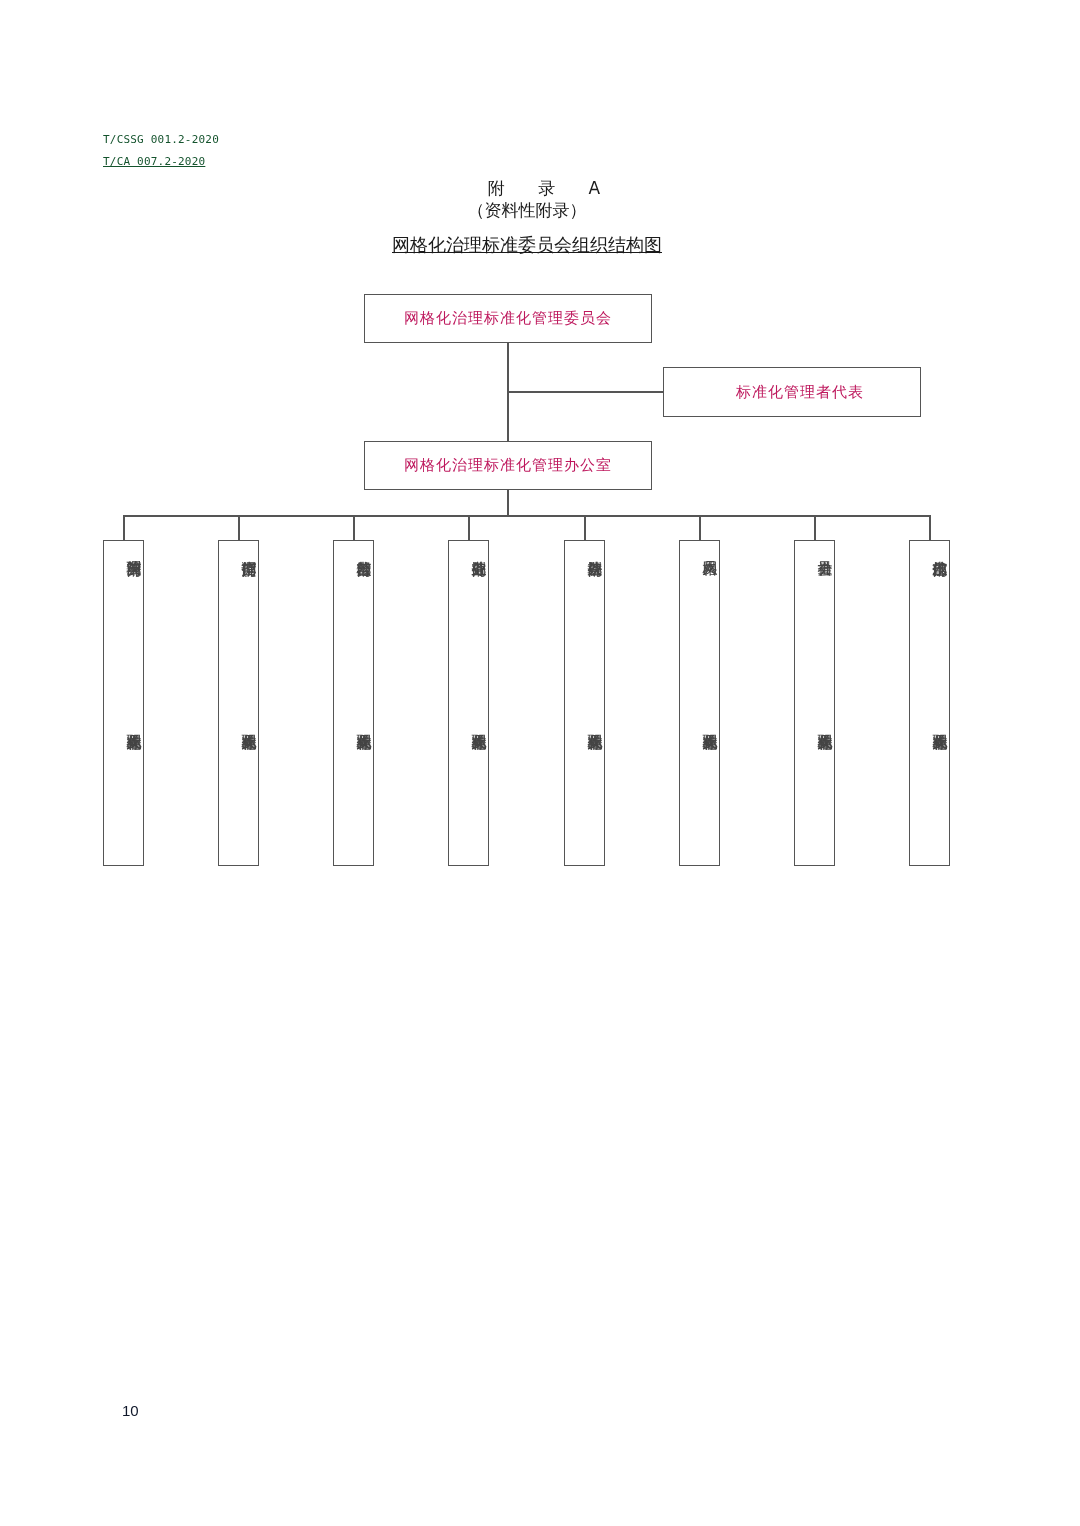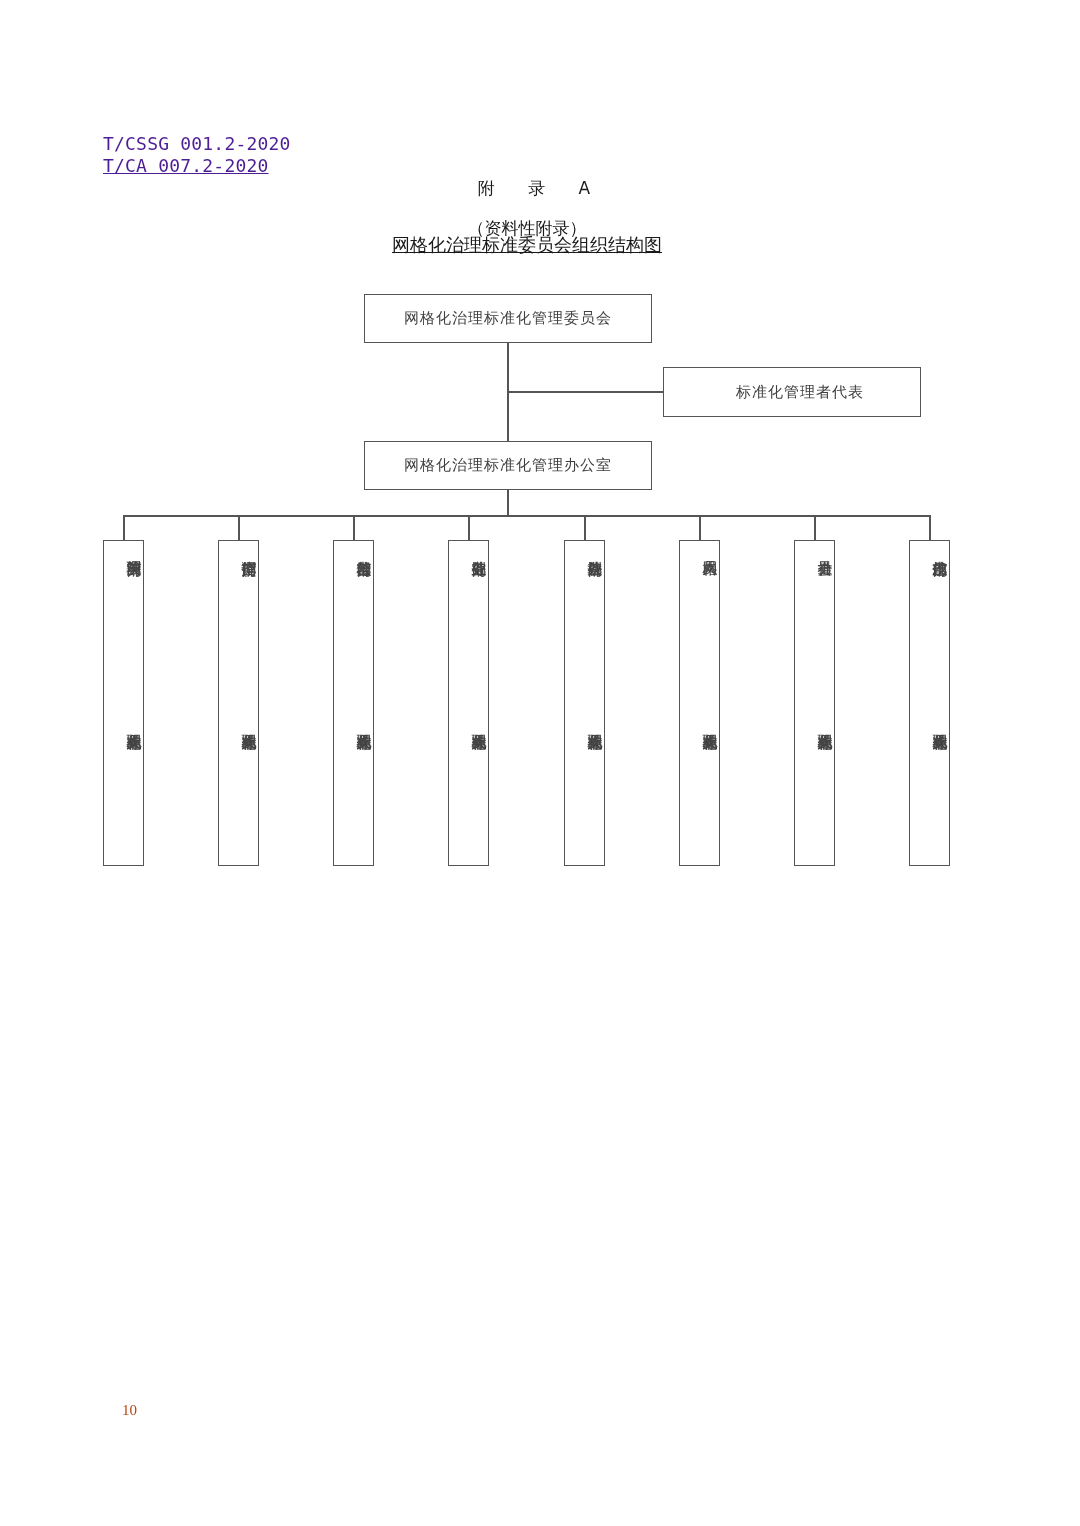--- a/index.html
+++ b/index.html
@@ -1,29 +1,29 @@
 <!DOCTYPE html>
 <html><head>
   <meta charset="utf-8">
   <style>
     html, body { margin: 0; padding: 0; }
     body { width: 1080px; height: 1526px; background: #ffffff; position: relative; overflow: hidden; font-family: "DejaVu Sans", sans-serif; color: #3a3a3a; }
-    .code { position: absolute; left: 103px; font-family: "DejaVu Sans Mono", "Liberation Mono", monospace; font-size: 18px; color: #4c1d95; letter-spacing: 0.2px; }
+    .code { position: absolute; left: 103px; font-family: "DejaVu Sans Mono", "Liberation Mono", monospace; font-size: 11px; color: #14532d; letter-spacing: 0.2px; }
     .code1 { top: 133px; }
     .code2 { top: 155px; text-decoration: underline; }
     .center-title { position: absolute; left: 0; width: 1054px; text-align: center; color: #1a1a1a; }
-    .t1 { top: 177px; font-size: 17px; letter-spacing: 14px; padding-left: 14px; }
-    .t2 { top: 217px; font-size: 17px; }
+    .t1 { top: 177px; font-size: 17px; letter-spacing: 14px; padding-left: 24px; }
+    .t2 { top: 199px; font-size: 17px; }
     .t3 { top: 233px; font-size: 18px; text-decoration: underline; }
-    .box { position: absolute; border: 1.5px solid #555; background: #fff; box-sizing: border-box; display: flex; align-items: center; justify-content: center; font-size: 15px; color: #404040; letter-spacing: 1px; }
+    .box { position: absolute; border: 1.5px solid #555; background: #fff; box-sizing: border-box; display: flex; align-items: center; justify-content: center; font-size: 15px; color: #be185d; letter-spacing: 1px; }
     .line { position: absolute; background: #555; }
     .vbox { position: absolute; top: 540px; width: 41px; height: 326px; border: 1.5px solid #555; box-sizing: border-box; background: #fff; }
     .vtext { position: absolute; left: 0; width: 100%; text-align: center; font-size: 15px; line-height: 19.2px; color: #444; writing-mode: vertical-rl; text-orientation: upright; left: 50%; transform: translateX(-50%); letter-spacing: 0; }
     .vtop { top: 8px; }
-    .pagenum { position: absolute; left: 122px; top: 1402px; font-family: Liberation Serif, serif; font-size: 15px; color: #c2410c; }
+    .pagenum { position: absolute; left: 122px; top: 1402px; font-family: Liberation Sans, sans-serif; font-size: 15px; color: #0f172a; }
   </style>
 </head>
 <body>
 
 <div class="code code1">T/CSSG 001.2-2020</div>
 <div class="code code2">T/CA 007.2-2020</div>
 
 <div class="center-title t1">附 录 A</div>
 <div class="center-title t2">（资料性附录）</div>
 <div class="center-title t3">网格化治理标准委员会组织结构图</div>

